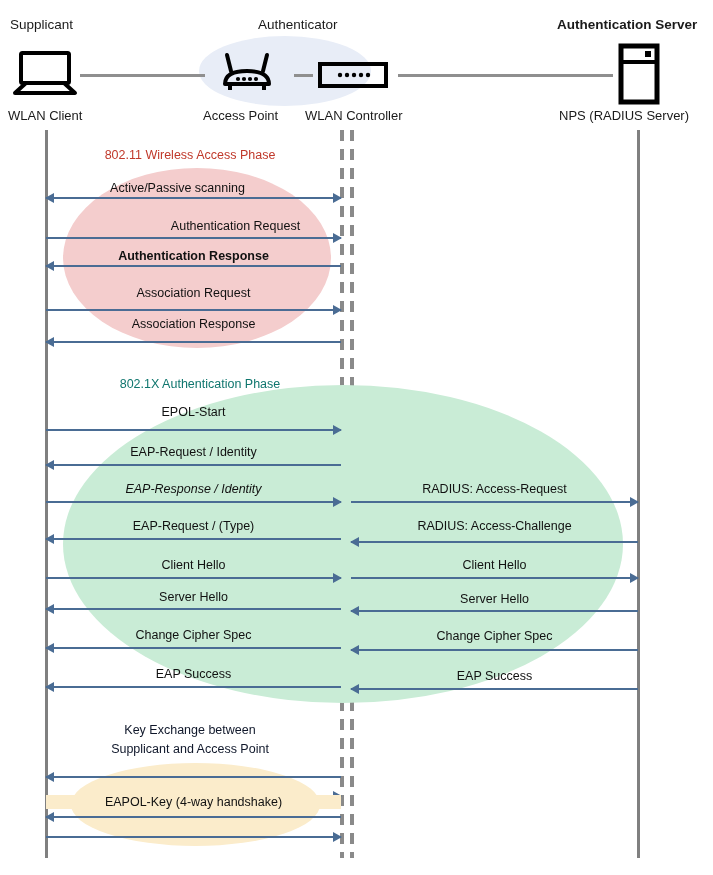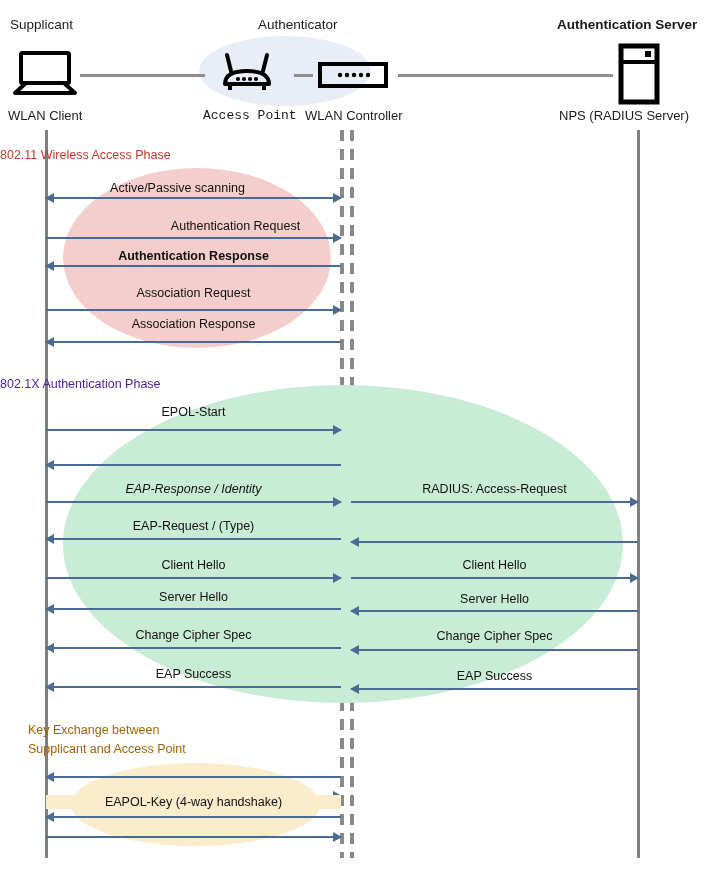--- a/index.html
+++ b/index.html
@@ -5,21 +5,21 @@
   html,body{margin:0;padding:0;background:#fff;}
   body{width:713px;height:875px;position:relative;overflow:hidden;
        font-family:"Liberation Sans",sans-serif;color:#111;}
   #stage{position:absolute;inset:0;width:713px;height:875px;}
   .hdr-title{position:absolute;font-size:13.5px;color:#1a1a1a;white-space:nowrap;}
   .hdr-sub{position:absolute;font-size:13px;color:#1a1a1a;white-space:nowrap;}
   .lifeline{position:absolute;width:3px;background:#808080;}
   .dash{position:absolute;width:4px;
         background:repeating-linear-gradient(to bottom,#8a8a8a 0,#8a8a8a 11px,transparent 11px,transparent 19px);}
   .ell{position:absolute;border-radius:50%;}
-  .phase{position:absolute;font-size:12.5px;white-space:nowrap;text-align:left;line-height:19px;}
+  .phase{position:absolute;font-size:12.5px;white-space:nowrap;text-align:center;line-height:19px;}
   .msg{position:absolute;font-size:12.5px;color:#111;white-space:nowrap;text-align:center;}
   .arr{position:absolute;height:2px;background:#4a6c94;}
   .arr::before,.arr::after{content:"";position:absolute;width:0;height:0;top:-4px;}
   .arr.r::after{right:-1px;border-left:9px solid #4a6c94;border-top:5px solid transparent;border-bottom:5px solid transparent;}
   .arr.l::before{left:-1px;border-right:9px solid #4a6c94;border-top:5px solid transparent;border-bottom:5px solid transparent;}
   .arr.b::after{right:-1px;border-left:9px solid #4a6c94;border-top:5px solid transparent;border-bottom:5px solid transparent;}
   .arr.b::before{left:-1px;border-right:9px solid #4a6c94;border-top:5px solid transparent;border-bottom:5px solid transparent;}
   .wire{position:absolute;height:3px;background:#8f8f8f;}
   svg{display:block;overflow:visible;}
   .icon{position:absolute;}
@@ -73,21 +73,21 @@
 
   <div class="icon" style="left:617px;top:44px;">
     <svg width="44" height="60" viewBox="0 0 44 60">
       <rect x="4" y="2" width="36" height="56" fill="none" stroke="#000" stroke-width="5"></rect>
       <path d="M6 18 L38 18" stroke="#000" stroke-width="4"></path>
       <rect x="28" y="7" width="6" height="6" fill="#000"></rect>
     </svg>
   </div>
 
   <div class="hdr-sub" style="left:8px;top:108px;">WLAN Client</div>
-  <div class="hdr-sub" style="left:203px;top:108px;font-family:Liberation Mono, monospace;">Access Point</div>
+  <div class="hdr-sub" style="left:203px;top:108px;">Access Point</div>
   <div class="hdr-sub" style="left:305px;top:108px;">WLAN Controller</div>
   <div class="hdr-sub" style="left:559px;top:108px;">NPS (RADIUS Server)</div>
 
   <div class="lifeline" style="left:45px;top:130px;height:728px;"></div>
   <div class="dash" style="left:340px;top:130px;height:728px;"></div>
   <div class="dash" style="left:350px;top:130px;height:728px;"></div>
   <div class="lifeline" style="left:637px;top:130px;height:728px;"></div>
 
   <div class="ell" style="left:63px;top:168px;width:268px;height:180px;background:#f4cdcd;"></div>
 
@@ -103,35 +103,37 @@
   <div class="msg" style="left:46px;top:249px;width:295px;font-weight:bold;">Authentication Response</div>
 
   <div class="arr r" style="left:46px;top:309px;width:295px;"></div>
   <div class="msg" style="left:46px;top:286px;width:295px;">Association Request</div>
 
   <div class="arr l" style="left:46px;top:341px;width:295px;"></div>
   <div class="msg" style="left:46px;top:317px;width:295px;">Association Response</div>
 
   <div class="ell" style="left:63px;top:385px;width:560px;height:318px;background:#c9ecd6;"></div>
 
-  <div class="phase" style="left:0;top:375px;width:400px;color:#4c1d95;">802.1X Authentication Phase</div>
+  <div class="phase" style="left:0;top:375px;width:400px;color:#0f766e;">802.1X Authentication Phase</div>
 
   <div class="arr r" style="left:46px;top:429px;width:295px;"></div>
   <div class="msg" style="left:46px;top:405px;width:295px;">EPOL-Start</div>
 
   <div class="arr l" style="left:46px;top:464px;width:295px;"></div>
+  <div class="msg" style="left:46px;top:445px;width:295px;">EAP-Request / Identity</div>
 
   <div class="arr r" style="left:46px;top:501px;width:295px;"></div>
   <div class="msg" style="left:46px;top:482px;width:295px;font-style:italic;">EAP-Response / Identity</div>
   <div class="arr r" style="left:351px;top:501px;width:287px;"></div>
   <div class="msg" style="left:351px;top:482px;width:287px;">RADIUS: Access-Request</div>
 
   <div class="arr l" style="left:46px;top:538px;width:295px;"></div>
   <div class="msg" style="left:46px;top:519px;width:295px;">EAP-Request / (Type)</div>
   <div class="arr l" style="left:351px;top:541px;width:287px;"></div>
+  <div class="msg" style="left:351px;top:519px;width:287px;">RADIUS: Access-Challenge</div>
 
   <div class="arr r" style="left:46px;top:577px;width:295px;"></div>
   <div class="msg" style="left:46px;top:558px;width:295px;">Client Hello</div>
   <div class="arr r" style="left:351px;top:577px;width:287px;"></div>
   <div class="msg" style="left:351px;top:558px;width:287px;">Client Hello</div>
 
   <div class="arr l" style="left:46px;top:608px;width:295px;"></div>
   <div class="msg" style="left:46px;top:590px;width:295px;">Server Hello</div>
   <div class="arr l" style="left:351px;top:610px;width:287px;"></div>
   <div class="msg" style="left:351px;top:592px;width:287px;">Server Hello</div>
@@ -141,21 +143,21 @@
   <div class="arr l" style="left:351px;top:649px;width:287px;"></div>
   <div class="msg" style="left:351px;top:629px;width:287px;">Change Cipher Spec</div>
 
   <div class="arr l" style="left:46px;top:686px;width:295px;"></div>
   <div class="msg" style="left:46px;top:667px;width:295px;">EAP Success</div>
   <div class="arr l" style="left:351px;top:688px;width:287px;"></div>
   <div class="msg" style="left:351px;top:669px;width:287px;">EAP Success</div>
 
   <div class="ell" style="left:71px;top:763px;width:249px;height:83px;background:#fbeccb;"></div>
 
-  <div class="phase" style="left:0;top:721px;width:380px;color:#a16207;padding-left:28px;">
+  <div class="phase" style="left:0;top:721px;width:380px;color:#0f172a;">
     <div>Key Exchange between</div>
     <div>Supplicant and Access Point</div>
   </div>
 
   <div class="arr l" style="left:46px;top:776px;width:295px;"></div>
   <div class="arr r" style="left:46px;top:795px;width:295px;"></div>
 
   <div class="msg" style="left:46px;top:795px;width:295px;background:#fbeccb;">EAPOL-Key (4-way handshake)</div>
 
   <div class="arr l" style="left:46px;top:816px;width:295px;"></div>

